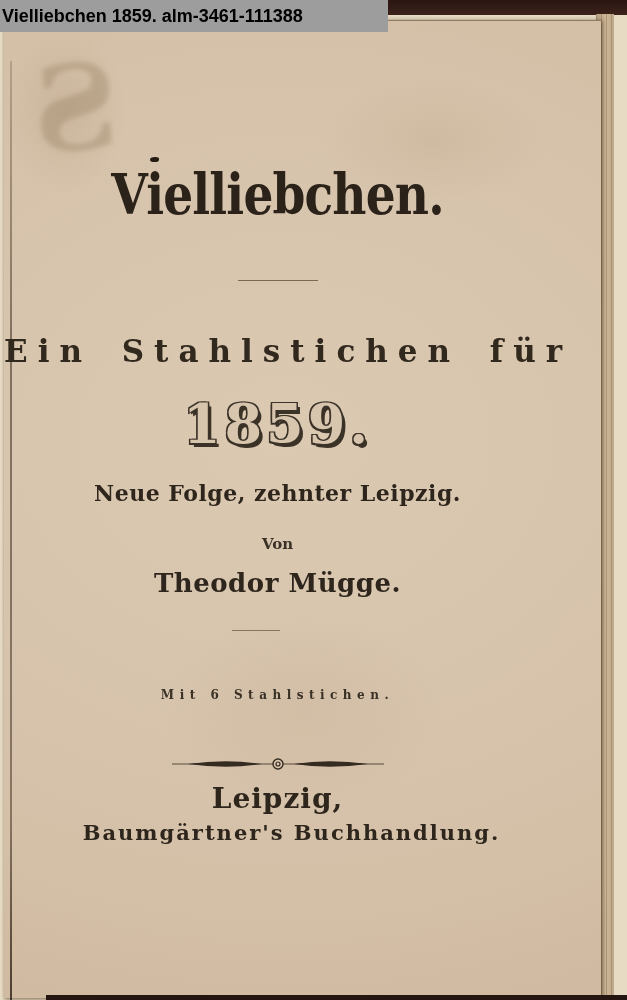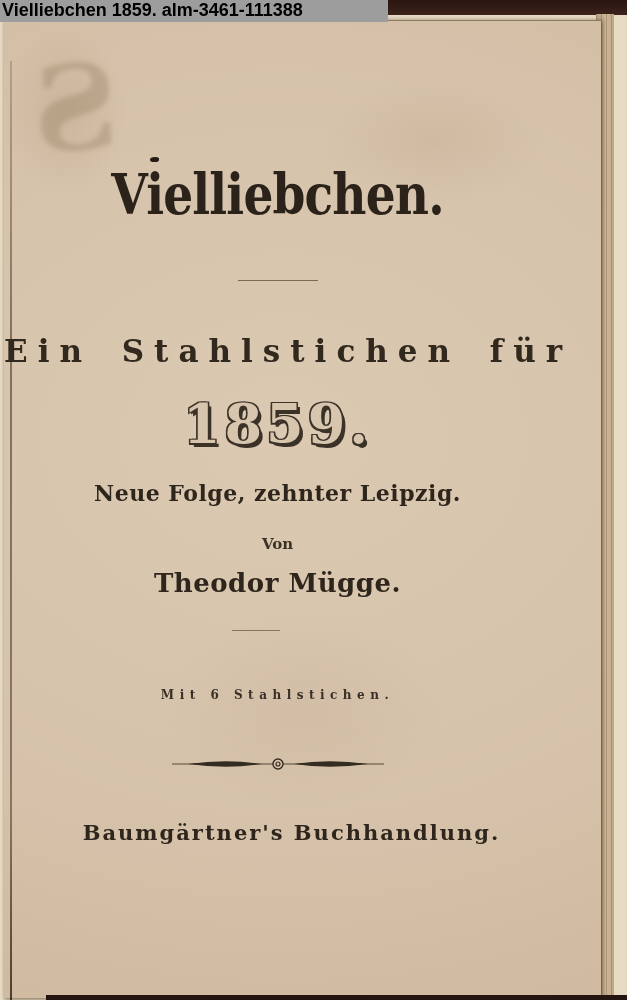--- a/index.html
+++ b/index.html
@@ -38,23 +38,23 @@
   
   .gutter{
     position:absolute;left:6px;top:40px;width:2px;height:945px;
     background:linear-gradient(180deg, rgba(80,65,45,.25), rgba(70,55,40,.6) 30%, rgba(70,55,40,.55) 80%, rgba(40,28,18,.8));
   }
   .speck{
     position:absolute;background:#241c12;border-radius:60% 40% 50% 50%;
   }
   
   .label-bar{
-    position:absolute;left:0;top:0;height:22px;min-width:388px;
+    position:absolute;left:0;top:0;height:32px;min-width:388px;
     background:#9d9d9d;
-    display:flex;align-items:flex-start;
+    display:flex;align-items:center;
     padding:0 4px 0 2px;box-sizing:border-box;
     font-family:"Liberation Sans", sans-serif;
     font-size:18px;font-weight:bold;color:#000;
     letter-spacing:0px;white-space:nowrap;
   }
   
   .watermark{
     position:absolute;left:22px;top:28px;width:100px;height:130px;
     font-size:118px;font-weight:bold;color:rgba(150,128,98,.38);
     transform:scaleX(-1) rotate(4deg);
@@ -126,20 +126,21 @@
   <div class="ornament">
     <svg width="212" height="16" viewBox="0 0 212 16">
       <line x1="0" y1="8" x2="212" y2="8" stroke="#4a3d2e" stroke-width="0.9"></line>
       <path d="M16 8 Q55 2.5 90 8 Q55 13.5 16 8 Z" fill="#352c21"></path>
       <path d="M122 8 Q157 2.5 196 8 Q157 13.5 122 8 Z" fill="#352c21"></path>
       <circle cx="106" cy="8" r="5" fill="#d9c6af" stroke="#352c21" stroke-width="1.4"></circle>
       <circle cx="106" cy="8" r="2" fill="none" stroke="#352c21" stroke-width="1.2"></circle>
     </svg>
   </div>
 
+  <div class="line place">Leipzig,</div>
 
   <div class="line publisher">Baumgärtner's Buchhandlung.</div>
 
   <div class="speck" style="left:146px;top:136px;width:9px;height:5px;"></div>
 
 </div>
 
 <div class="cover-bottom"></div>
 
 <div class="label-bar">

